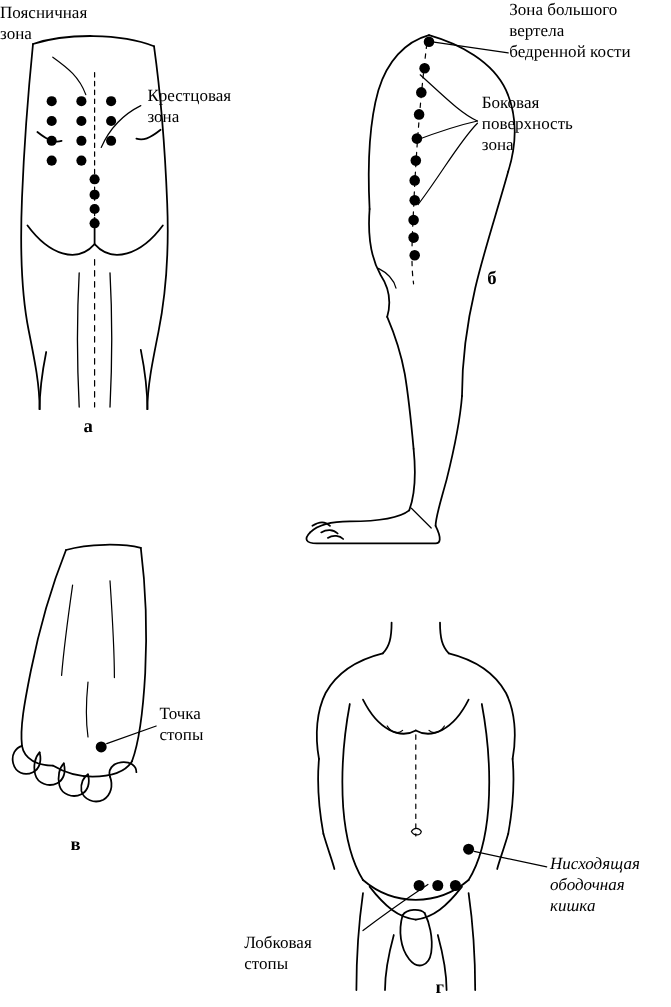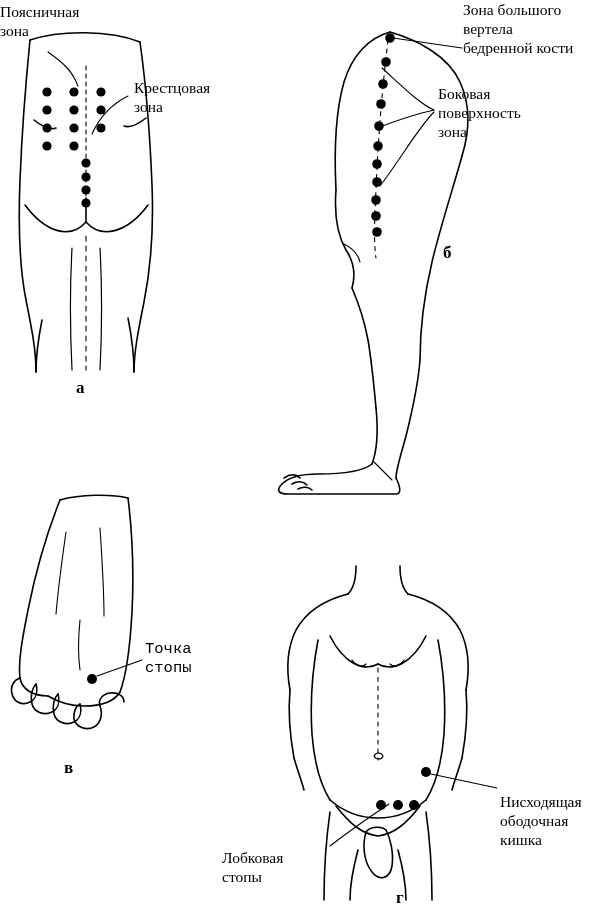--- a/index.html
+++ b/index.html
@@ -220,24 +220,24 @@
   <div class="label t-left" style="left:134px; top:78px; width:118px;font-family:Liberation Serif, serif;">Крестцовая
 зона</div>
 
   <div class="label t-left" style="left:463px; top:0;  width:146px;">Зона большого
 вертела
 бедренной кости</div>
   <div class="label t-left" style="left:438px; top:84px; width:130px;">Боковая
 поверхность
 зона</div>
 
-  <div class="label t-left" style="left:145px; top:640px; width:90px;font-family:Liberation Mono, monospace;">Точка
+  <div class="label t-left" style="left:145px; top:640px; width:90px;">Точка
 стопы</div>
 
-  <div class="label t-left" style="left:500px; top:792px; width:110px;">Нисходящая
+  <div class="label t-left" style="left:500px; top:776px; width:110px;font-style:italic;">Нисходящая
 ободочная
 кишка</div>
   <div class="label t-left" style="left:222px; top:848px; width:110px;">Лобковая
 стопы</div>
 
   <div class="panel-letter" style="left:76px;  top:378px;">а</div>
   <div class="panel-letter" style="left:443px; top:243px;">б</div>
   <div class="panel-letter" style="left:64px;  top:758px;">в</div>
   <div class="panel-letter" style="left:396px; top:888px;">г</div>
 

